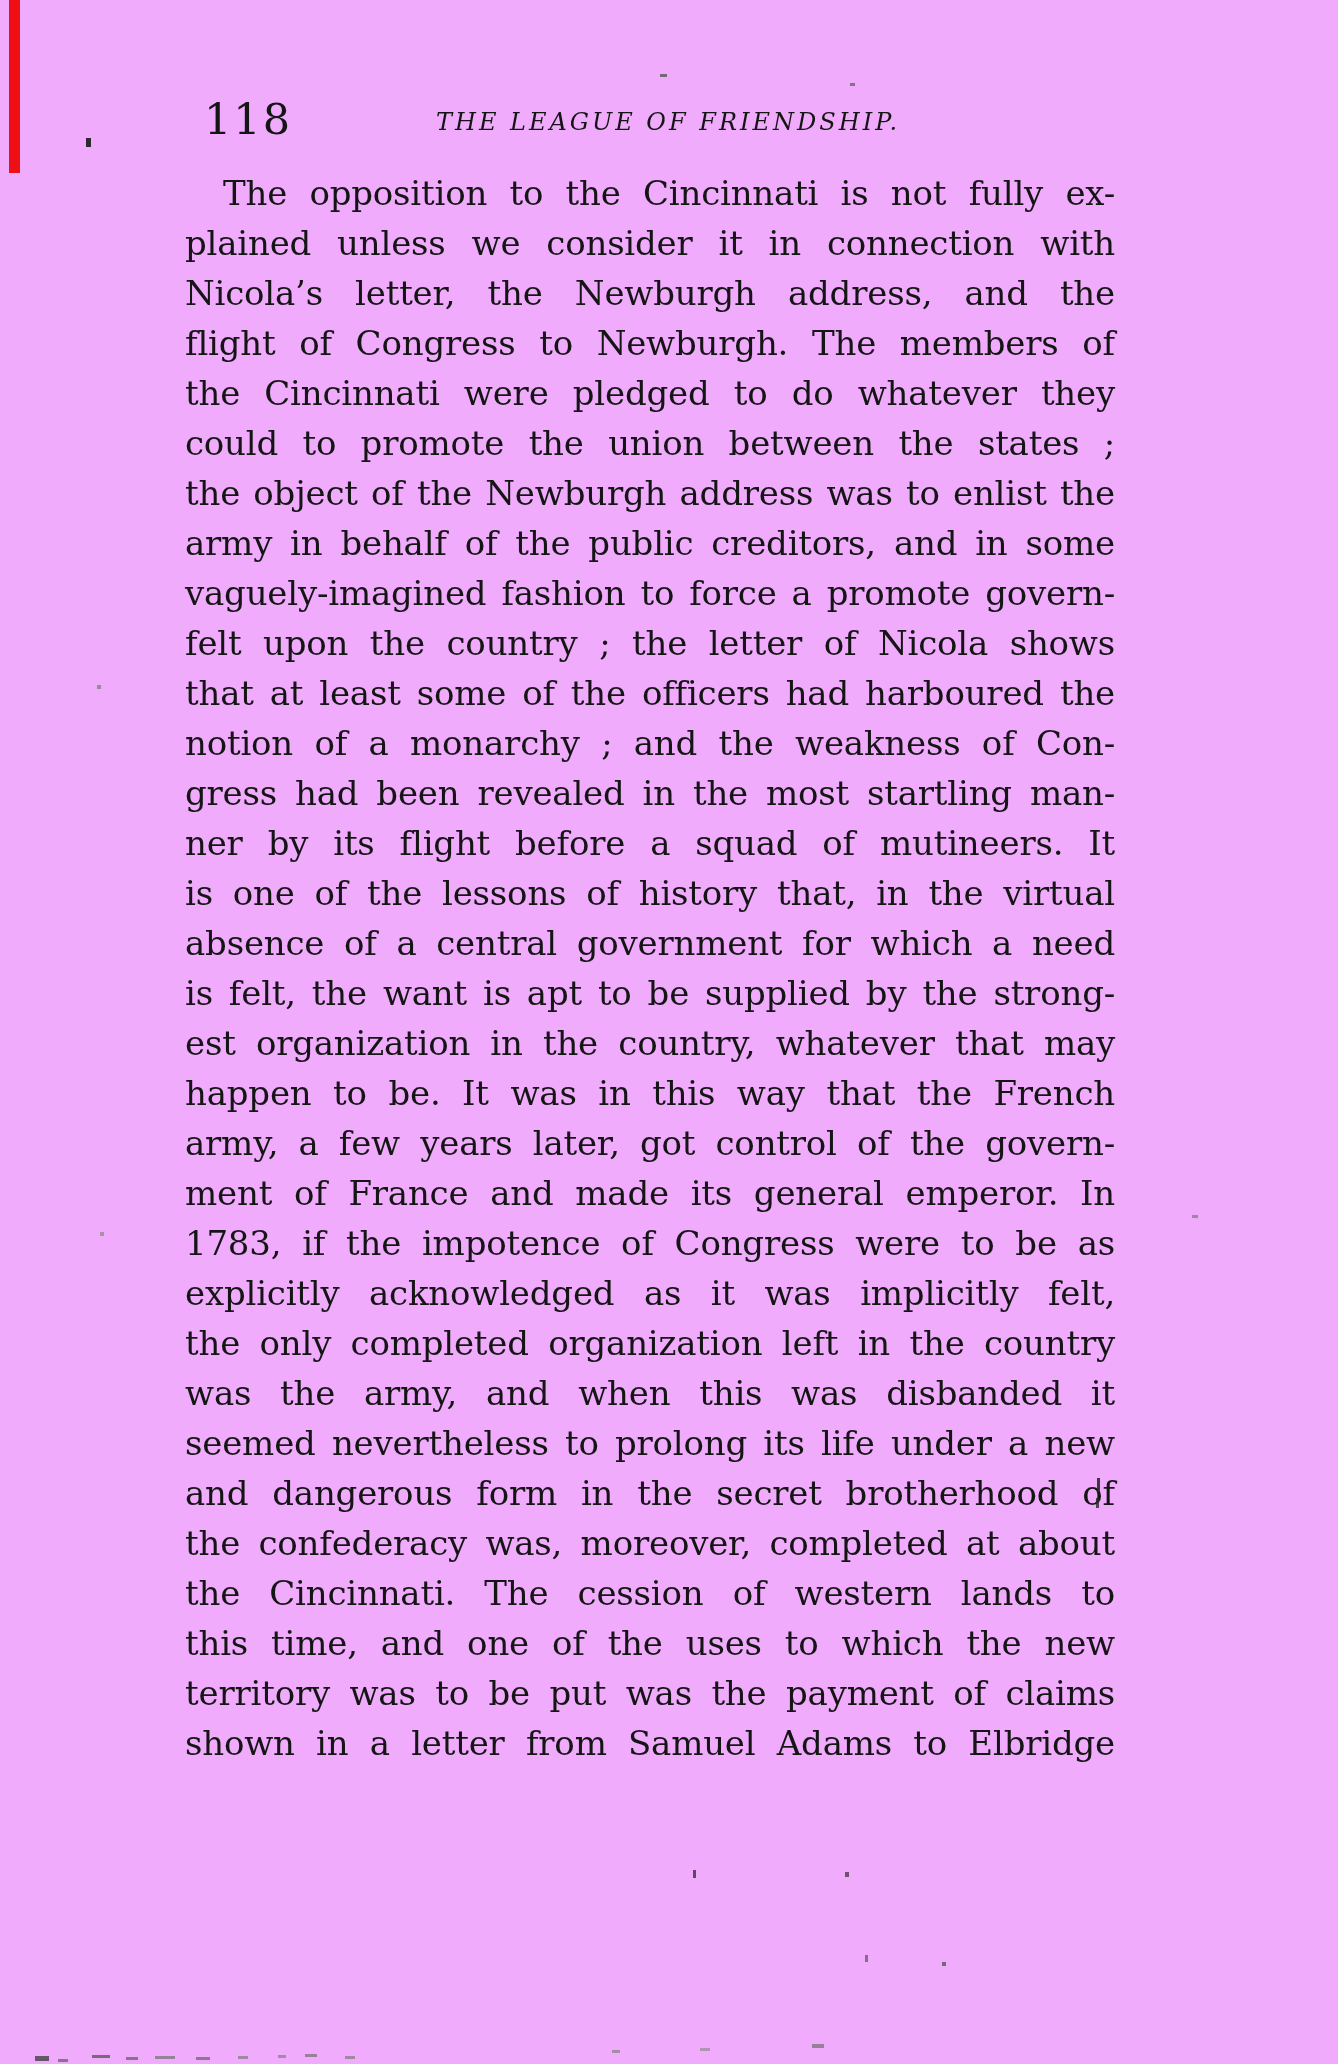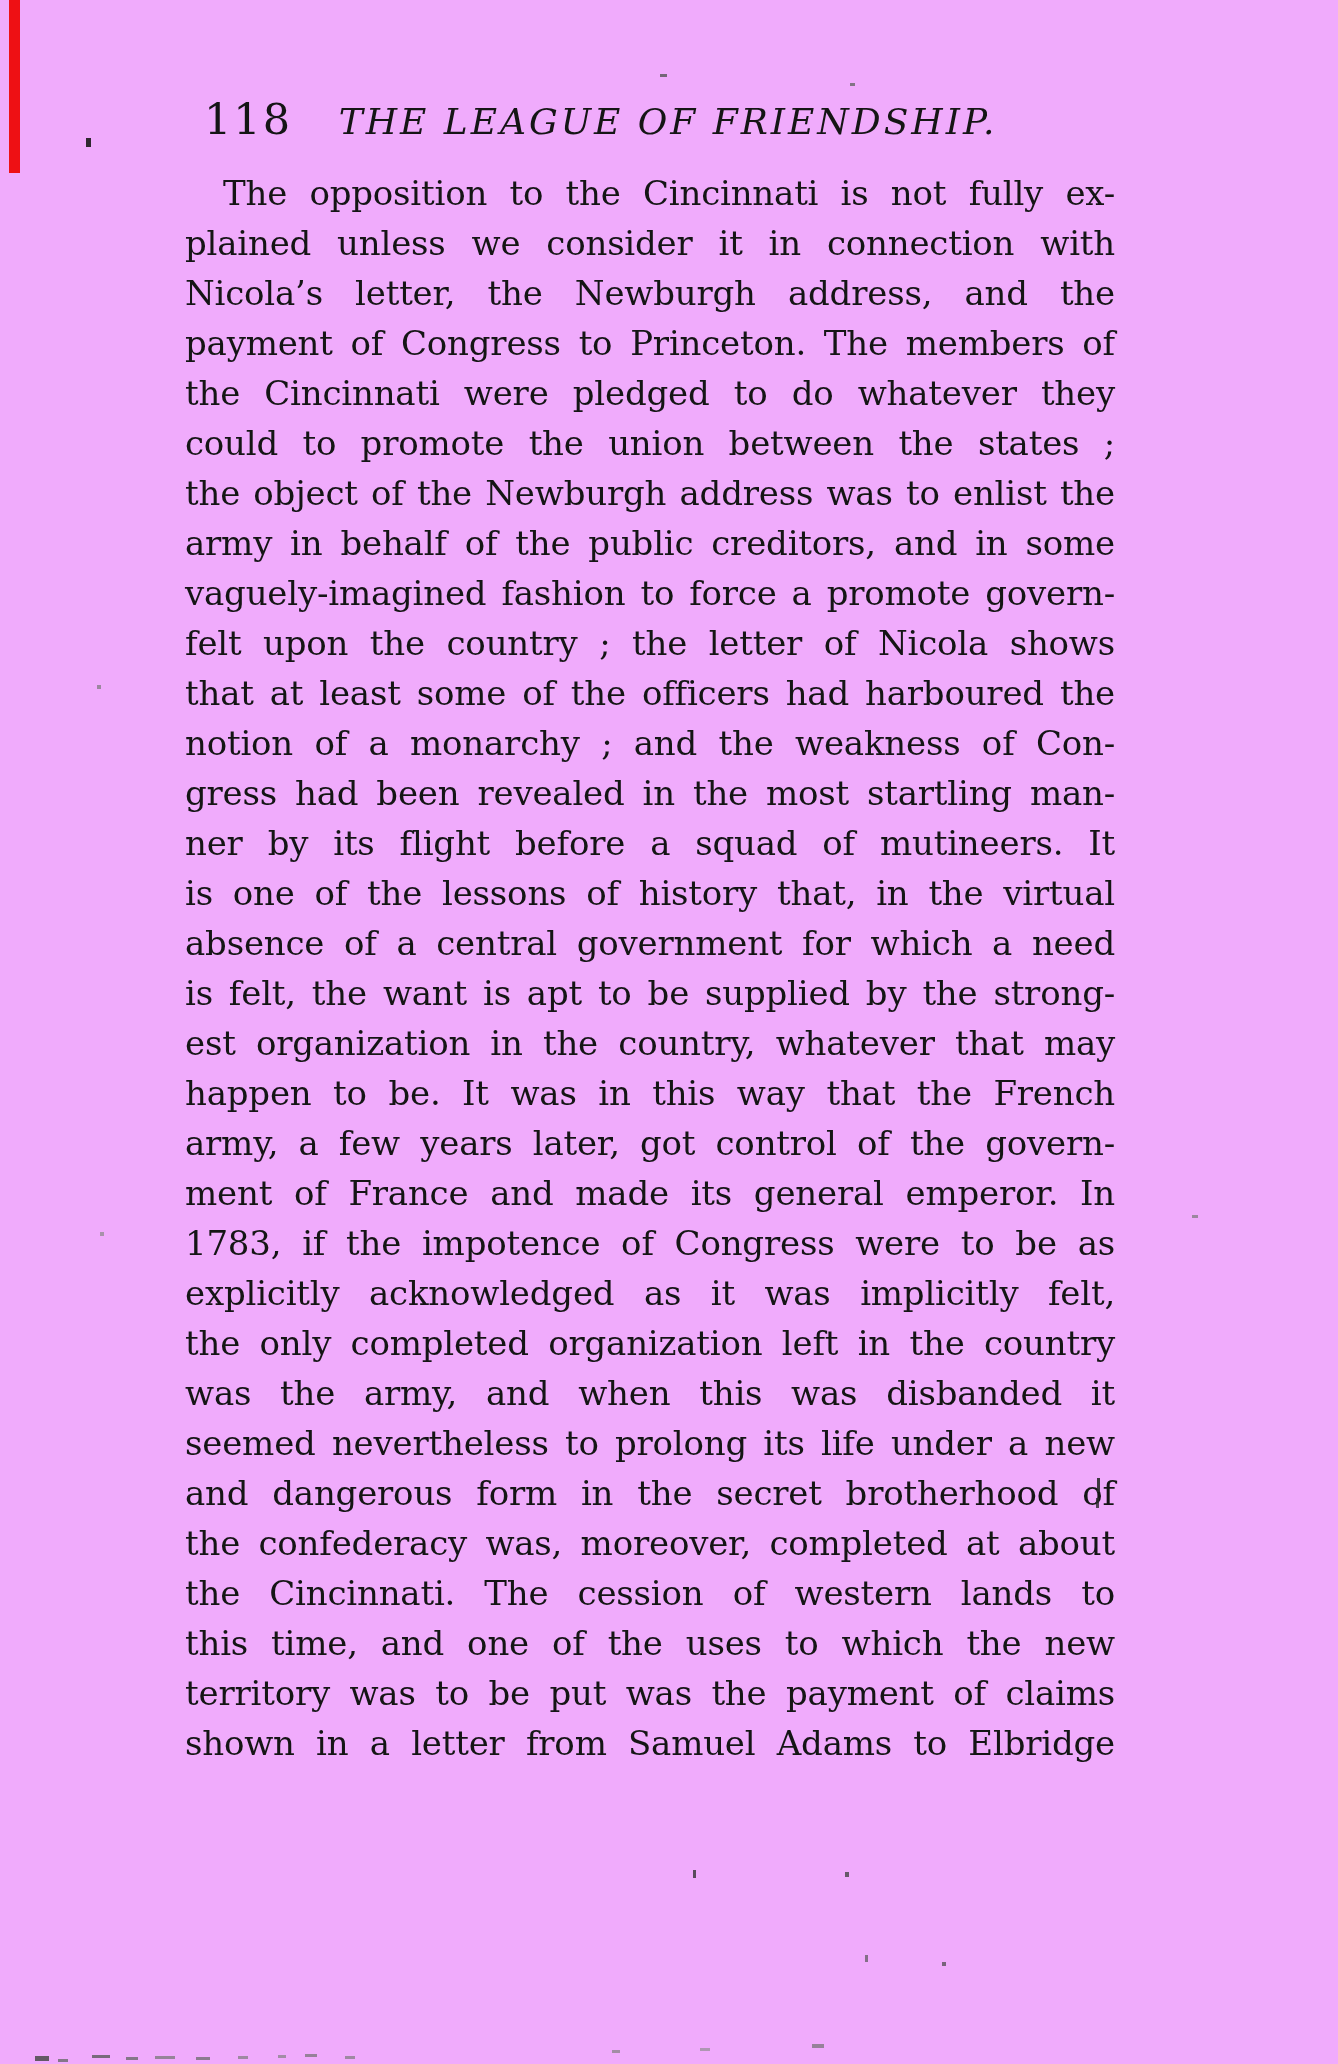--- a/index.html
+++ b/index.html
@@ -38,21 +38,21 @@
     line-height: 46px;
     letter-spacing: 2px;
     font-weight: 500;
   }
   .running-title {
     position: absolute;
     left: 50%;
     transform: translateX(-50%);
     top: 5px;
     font-style: italic;
-    font-size: 36px;
+    font-size: 24px;
     line-height: 42px;
     letter-spacing: 3px;
     white-space: nowrap;
     font-weight: 500;
   }
   .body-text {
     position: absolute;
     left: 185px;
     top: 168px;
     width: 930px;
@@ -85,21 +85,21 @@
 
   <div class="header">
     <span class="pagenum">118</span>
     <span class="running-title">THE LEAGUE OF FRIENDSHIP.</span>
   </div>
 
   <div class="body-text" id="body-lines">
       <div class="line first">The opposition to the Cincinnati is not fully ex-</div>
       <div class="line">plained unless we consider it in connection with</div>
       <div class="line">Nicola’s letter, the Newburgh address, and the</div>
-      <div class="line">payment of Congress to Princeton.  The members of</div>
+      <div class="line">flight of Congress to Newburgh.  The members of</div>
       <div class="line">the Cincinnati were pledged to do whatever they</div>
       <div class="line">could to promote the union between the states ;</div>
       <div class="line">the object of the Newburgh address was to enlist the</div>
       <div class="line">army in behalf of the public creditors, and in some</div>
       <div class="line">vaguely-imagined fashion to force a promote govern-</div>
       <div class="line">felt upon the country ;  the letter of Nicola shows</div>
       <div class="line">that at least some of the officers had harboured the</div>
       <div class="line">notion of a monarchy ;  and the weakness of Con-</div>
       <div class="line">gress had been revealed in the most startling man-</div>
       <div class="line">ner by its flight before a squad of mutineers.  It</div>

